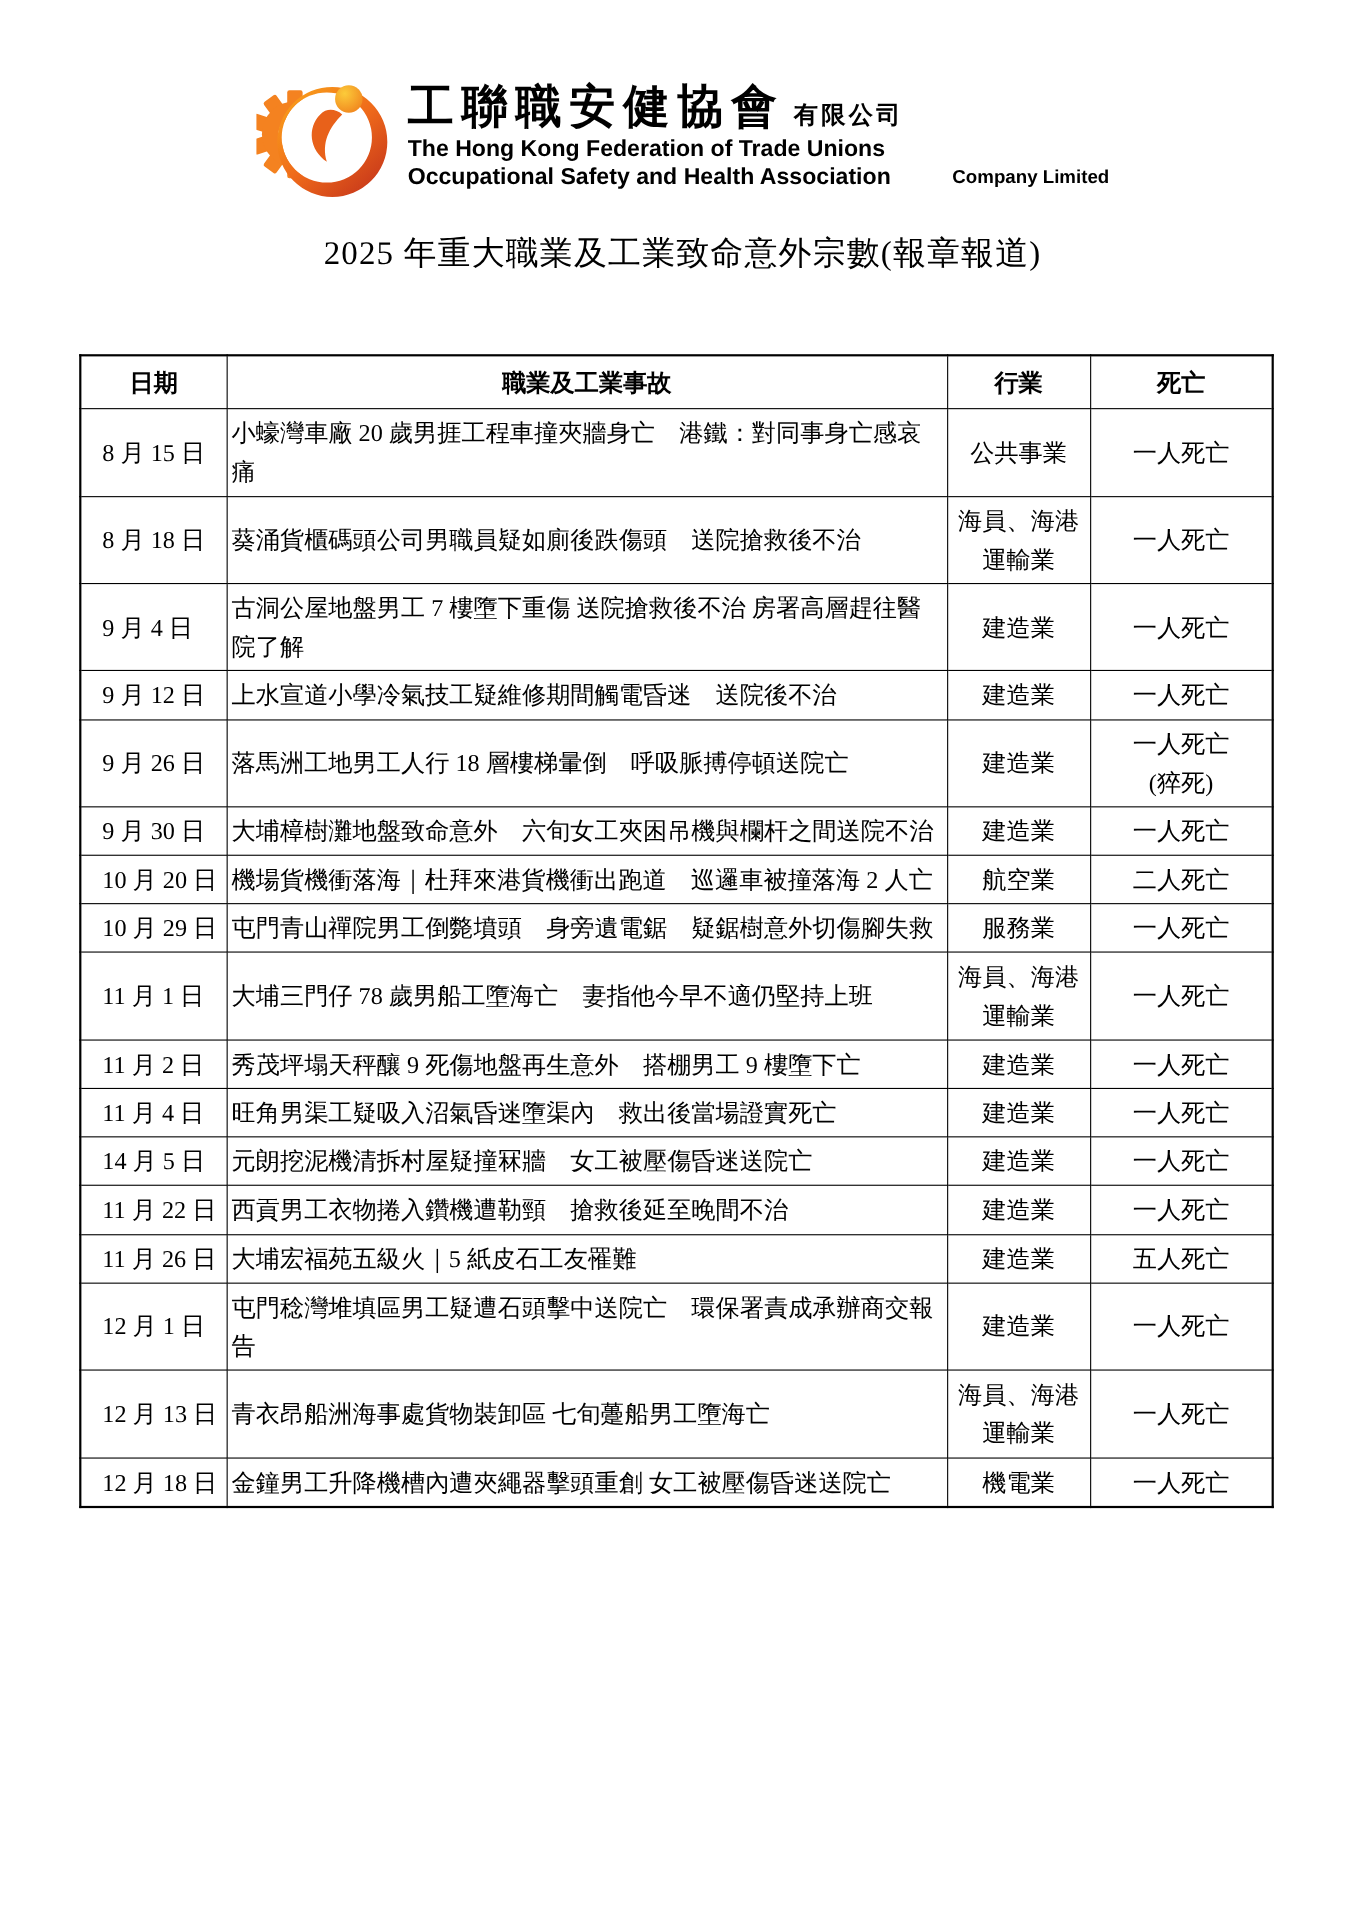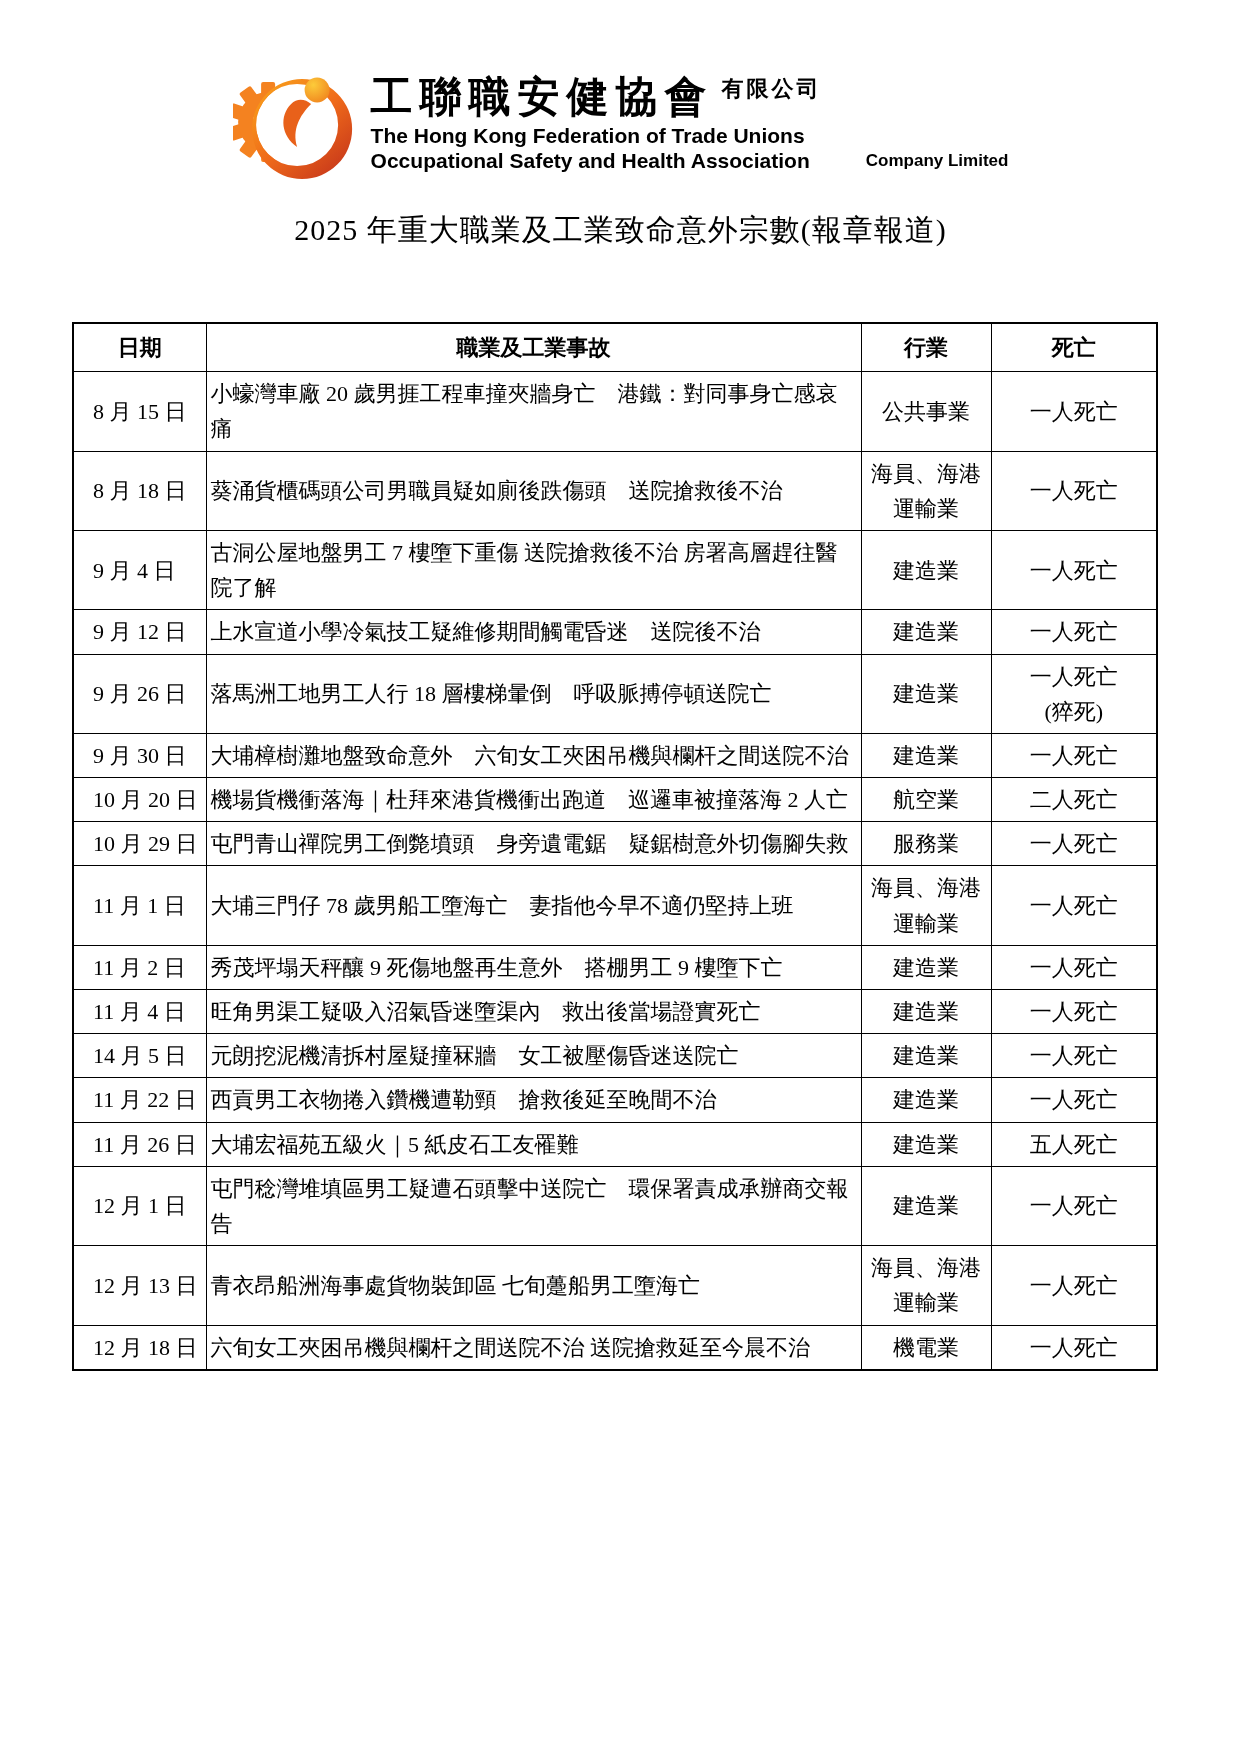--- a/index.html
+++ b/index.html
@@ -14,21 +14,21 @@
   }
 
   
   .logo-block{
     position:absolute;top:66px;left:50%;
     transform:translateX(-50%);
     display:flex;align-items:center;gap:16px;
   }
   .logo-mark{width:122px;height:115px;flex:0 0 auto;}
   .logo-text{display:flex;flex-direction:column;justify-content:center;}
-  .brand-cjk-row{display:flex;align-items:flex-start;white-space:nowrap;}
+  .brand-cjk-row{display:flex;align-items:flex-end;white-space:nowrap;}
   .brand-cjk{
     font-family:"Liberation Sans","DejaVu Sans",sans-serif;
     font-weight:700;font-size:42px;letter-spacing:7px;line-height:1.1;
   }
   .brand-cjk-suffix{
     font-family:"Liberation Sans","DejaVu Sans",sans-serif;
     font-weight:700;font-size:22px;letter-spacing:3px;margin-left:8px;
   }
   .brand-en-row{display:flex;align-items:flex-end;margin-top:4px;gap:44px;}
   .brand-en-lines{
@@ -241,21 +241,21 @@
             <td class="deaths-cell">一人死亡</td>
           </tr>
           <tr>
             <td class="date-cell">12 月 13 日</td>
             <td class="accident-cell">青衣昂船洲海事處貨物裝卸區 七旬躉船男工墮海亡</td>
             <td class="industry-cell">海員、海港運輸業</td>
             <td class="deaths-cell">一人死亡</td>
           </tr>
           <tr>
             <td class="date-cell">12 月 18 日</td>
-            <td class="accident-cell">六旬女工夾困吊機與欄杆之間送院不治 送院搶救延至今晨不治</td>
+            <td class="accident-cell">金鐘男工升降機槽內遭夾繩器擊頭重創 女工被壓傷昏迷送院亡</td>
             <td class="industry-cell">機電業</td>
             <td class="deaths-cell">一人死亡</td>
           </tr>
         </tbody>
     </table>
   </div>
 
 </div>
 
 </body></html>

